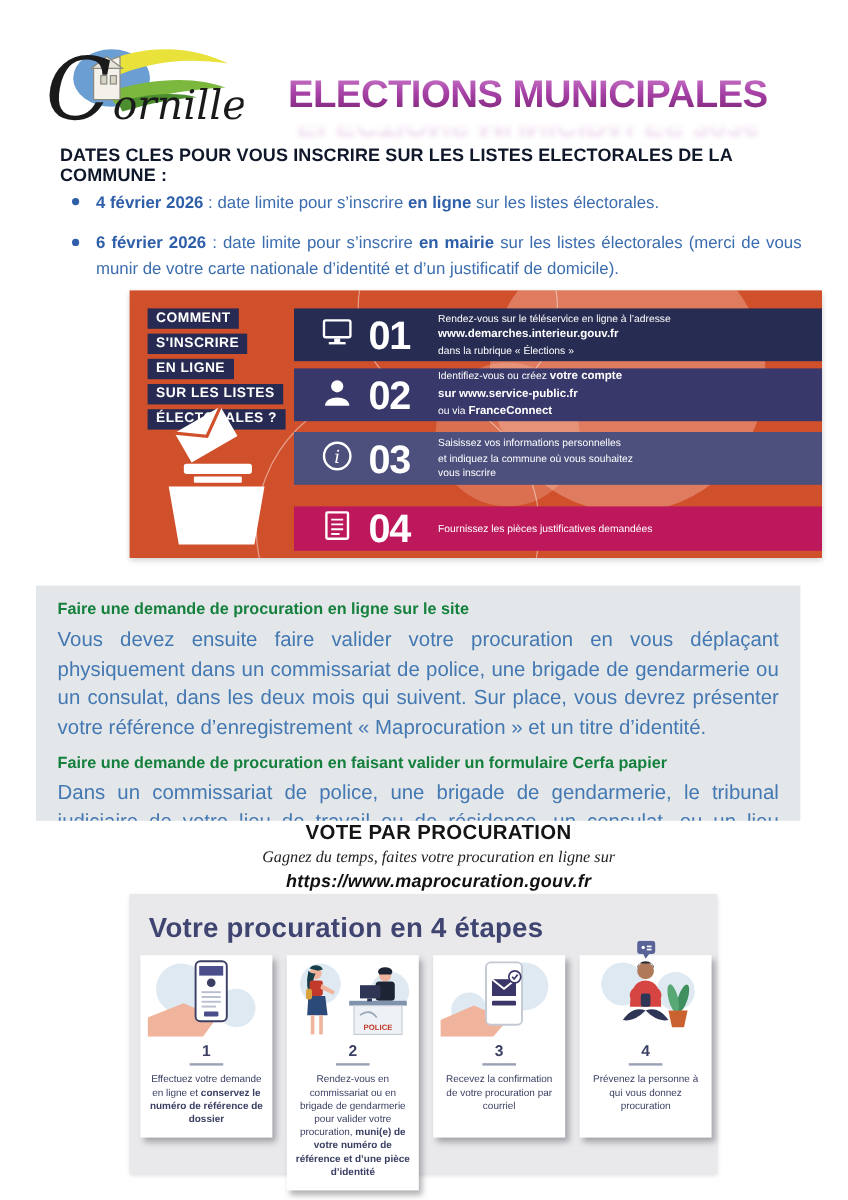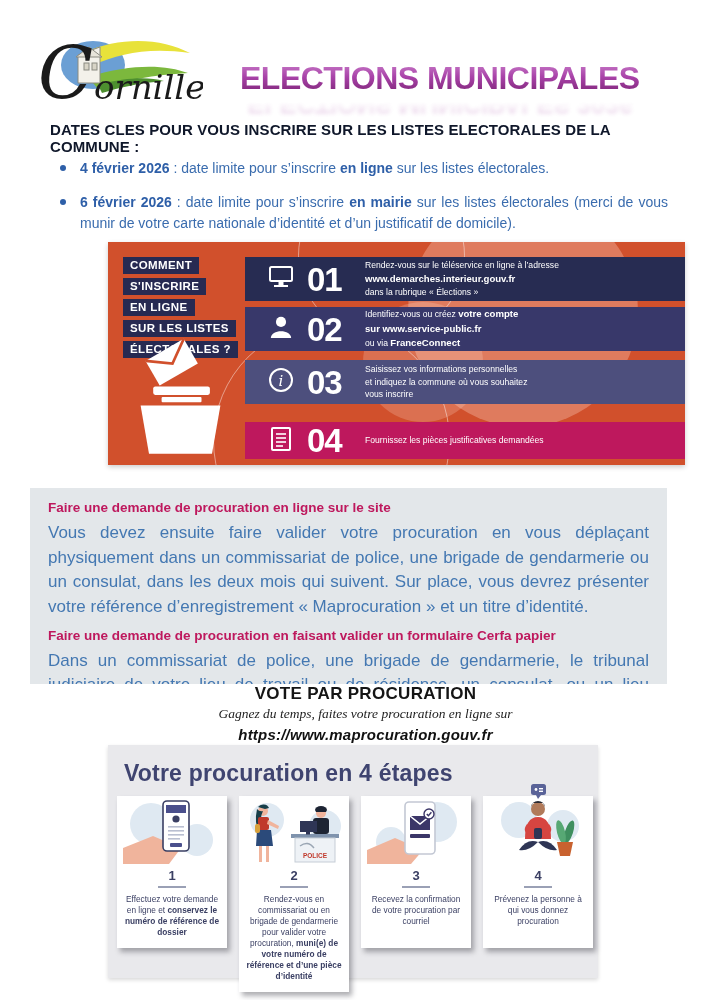--- a/index.html
+++ b/index.html
@@ -59,21 +59,21 @@
   }
   .step-text{flex:1;font-size:8.6px;color:#fff;line-height:1.5;padding-right:8px;}
   .step-text .b{font-weight:bold;font-size:9.6px;}
   
   .gray-block{
     position:absolute;left:30px;top:488px;width:637px;height:196px;overflow:hidden;
     background:#e3e7ea;padding:0;box-sizing:border-box;
   }
   .gray-inner{padding:8px 18px 6px;}
   .gray-block h3{
-    margin:4px 0 6px;font-size:13.5px;font-weight:bold;color:#be185d;
+    margin:4px 0 6px;font-size:13.5px;font-weight:bold;color:#15803d;
   }
   .gray-block p{
     margin:0 0 8px;font-size:17px;color:#4478b2;line-height:1.45;text-align:justify;
   }
   
   .vote-block{position:absolute;left:0;top:684px;width:707px;text-align:center;margin-left:12px;}
   .vote-title{font-size:17px;font-weight:bold;color:#151515;letter-spacing:.3px;}
   .vote-sub{
     font-family:"Liberation Serif",serif;font-style:italic;font-size:13.5px;color:#222;margin-top:2px;
   }

